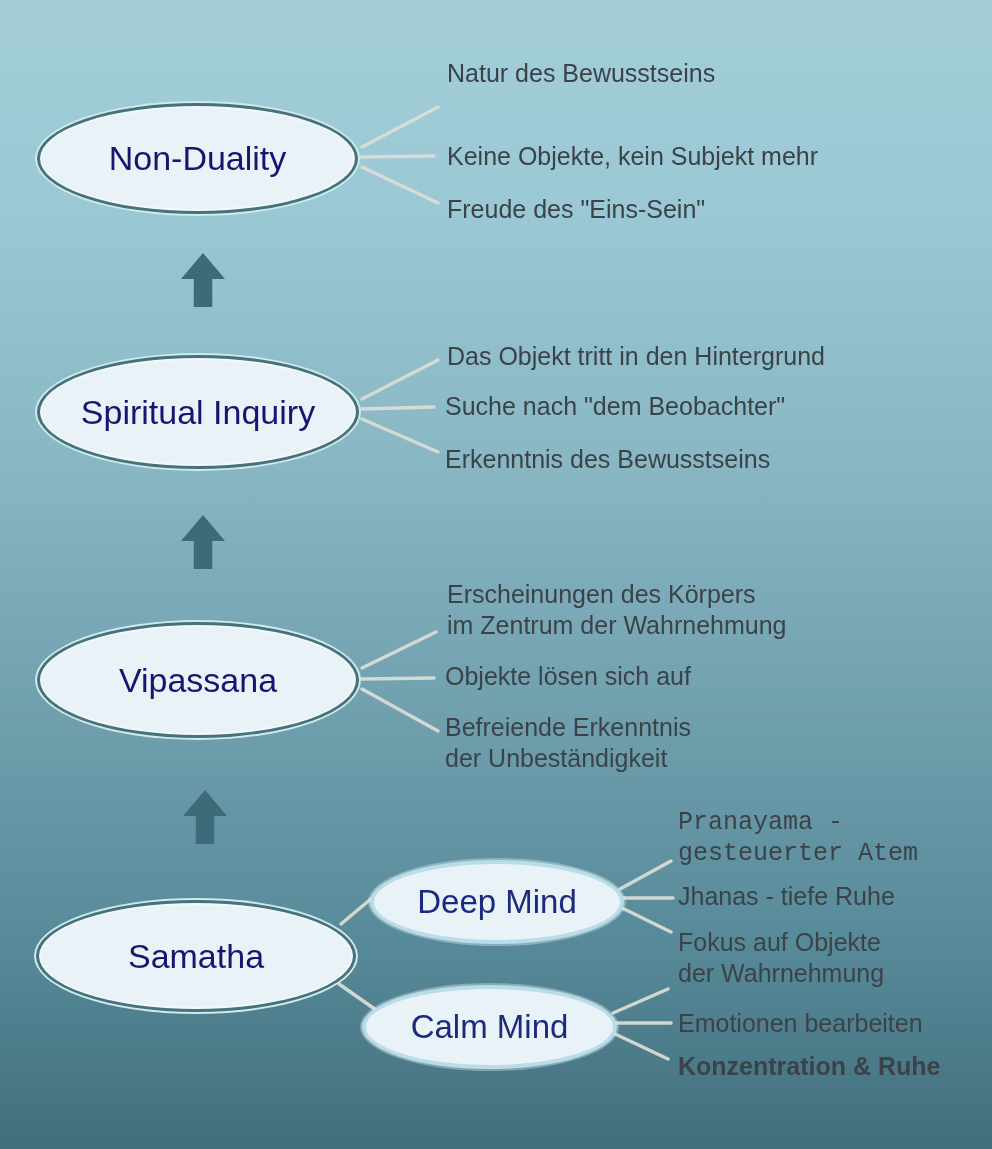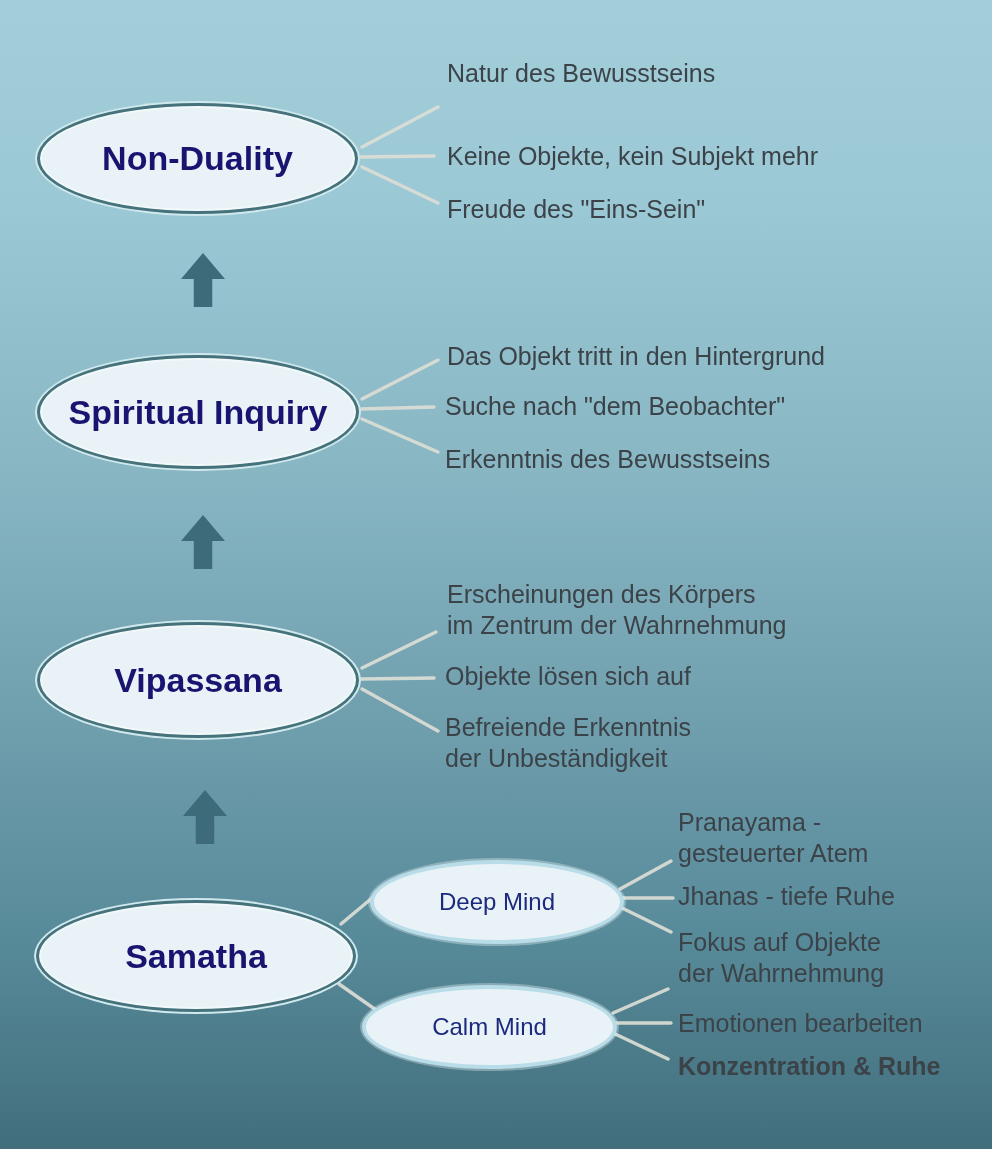--- a/index.html
+++ b/index.html
@@ -26,26 +26,26 @@
   .node-main {
     border: 3px solid #45727b;
     box-shadow: 0 0 0 2px #cfe9ee, inset 0 0 0 2px #f2f9fb;
   }
   .node-sub {
     border: 4px solid #b9dde8;
     box-shadow: 0 0 0 2px rgba(234,243,247,0.35);
   }
   .node-label-main {
     font-size: 34px;
-    font-weight: bold;
+    font-weight: normal;
     color: #191470;
     white-space: nowrap;
   }
   .node-label-sub {
-    font-size: 24px;
+    font-size: 33px;
     font-weight: 400;
     color: #1c2a7e;
     white-space: nowrap;
   }
   .ann {
     position: absolute;
     z-index: 2;
     font-size: 25px;
     line-height: 31px;
     color: #3b4349;
@@ -148,21 +148,21 @@
     <span class="ann-line">im Zentrum der Wahrnehmung</span>
   </div>
   <div class="ann" style="left:445px; top:661px;">
     <span class="ann-line">Objekte lösen sich auf</span>
   </div>
   <div class="ann" style="left:445px; top:712px;">
     <span class="ann-line">Befreiende Erkenntnis</span>
     <span class="ann-line">der Unbeständigkeit</span>
   </div>
 
-  <div class="ann" style="left:678px; top:807px;">
+  <div class="ann" style="left:678px; top:807px;font-family:Liberation Mono, monospace;">
     <span class="ann-line">Pranayama -</span>
     <span class="ann-line">gesteuerter Atem</span>
   </div>
   <div class="ann" style="left:678px; top:927px;">
     <span class="ann-line">Fokus auf Objekte</span>
     <span class="ann-line">der Wahrnehmung</span>
   </div>
   <div class="ann" style="left:678px; top:881px;">
     <span class="ann-line">Jhanas - tiefe Ruhe</span>
   </div>

